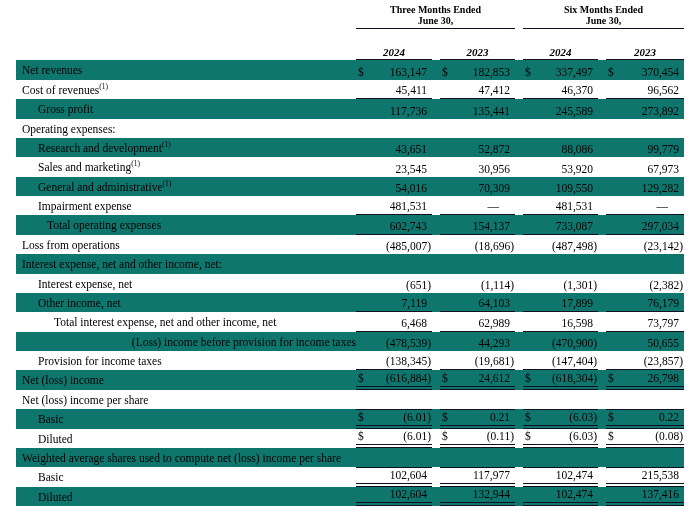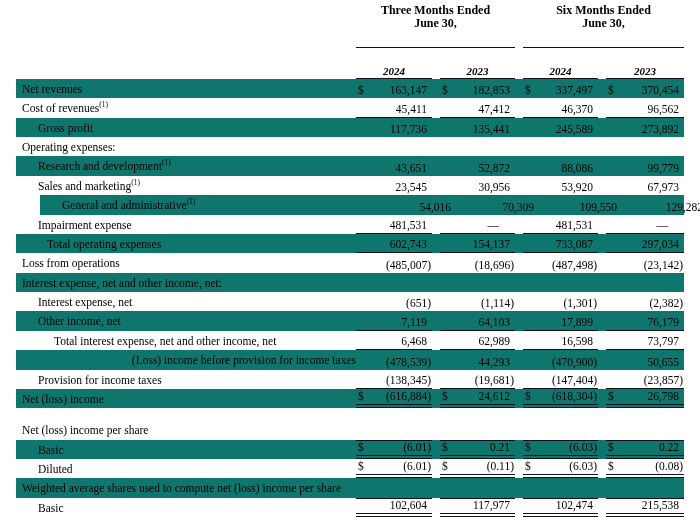--- a/index.html
+++ b/index.html
@@ -26,23 +26,23 @@
     grid-template-columns: 340px 76px 8px 75px 8px 75px 8px 78px;
     align-items: stretch;
   }
   .shade { background: #0f766e; }
 
   
   .hdr-group {
     grid-column: span 3;
     text-align: center;
     font-weight: bold;
-    font-size: 12px;
+    font-size: 10px;
     line-height: 1.12;
-    padding-bottom: 16px;
+    padding-bottom: 2px;
     border-bottom: 1px solid #101020;
     align-self: end;
   }
   .hdr-spacer { border: none; }
   .year-row { margin-top: 15px; font-style: italic; }
   .year-cell {
     text-align: center;
     font-weight: bold;
     font-size: 11px;
     padding: 2px 0 1px 0;
@@ -235,21 +235,21 @@
           <div class="val-cell">
             <span class="dollar"></span>
             <span class="num">53,920</span>
           </div>
           <div class="gap-cell"></div>
           <div class="val-cell">
             <span class="dollar"></span>
             <span class="num">67,973</span>
           </div>
         </div>
-        <div class="grid-row shade" style="min-height: 19.3px; margin-left: 24px;">
+        <div class="grid-row shade" style="min-height: 19.3px;">
           <div class="label-cell" style="padding-left: 22px;">General and administrative<sup>(1)</sup></div>
           <div class="val-cell">
             <span class="dollar"></span>
             <span class="num">54,016</span>
           </div>
           <div class="gap-cell"></div>
           <div class="val-cell">
             <span class="dollar"></span>
             <span class="num">70,309</span>
           </div>
@@ -477,21 +477,21 @@
           <div class="val-cell b-double">
             <span class="dollar">$</span>
             <span class="num paren">(618,304)</span>
           </div>
           <div class="gap-cell"></div>
           <div class="val-cell b-double">
             <span class="dollar">$</span>
             <span class="num">26,798</span>
           </div>
         </div>
-        <div class="grid-row" style="min-height: 19.3px; margin-top: 12px;">
+        <div class="grid-row" style="min-height: 19.3px;">
           <div class="label-cell" style="padding-left: 6px;">Net (loss) income per share</div>
           <div class="val-cell">
             <span class="dollar"></span>
             <span class="num"></span>
           </div>
           <div class="gap-cell"></div>
           <div class="val-cell">
             <span class="dollar"></span>
             <span class="num"></span>
           </div>

